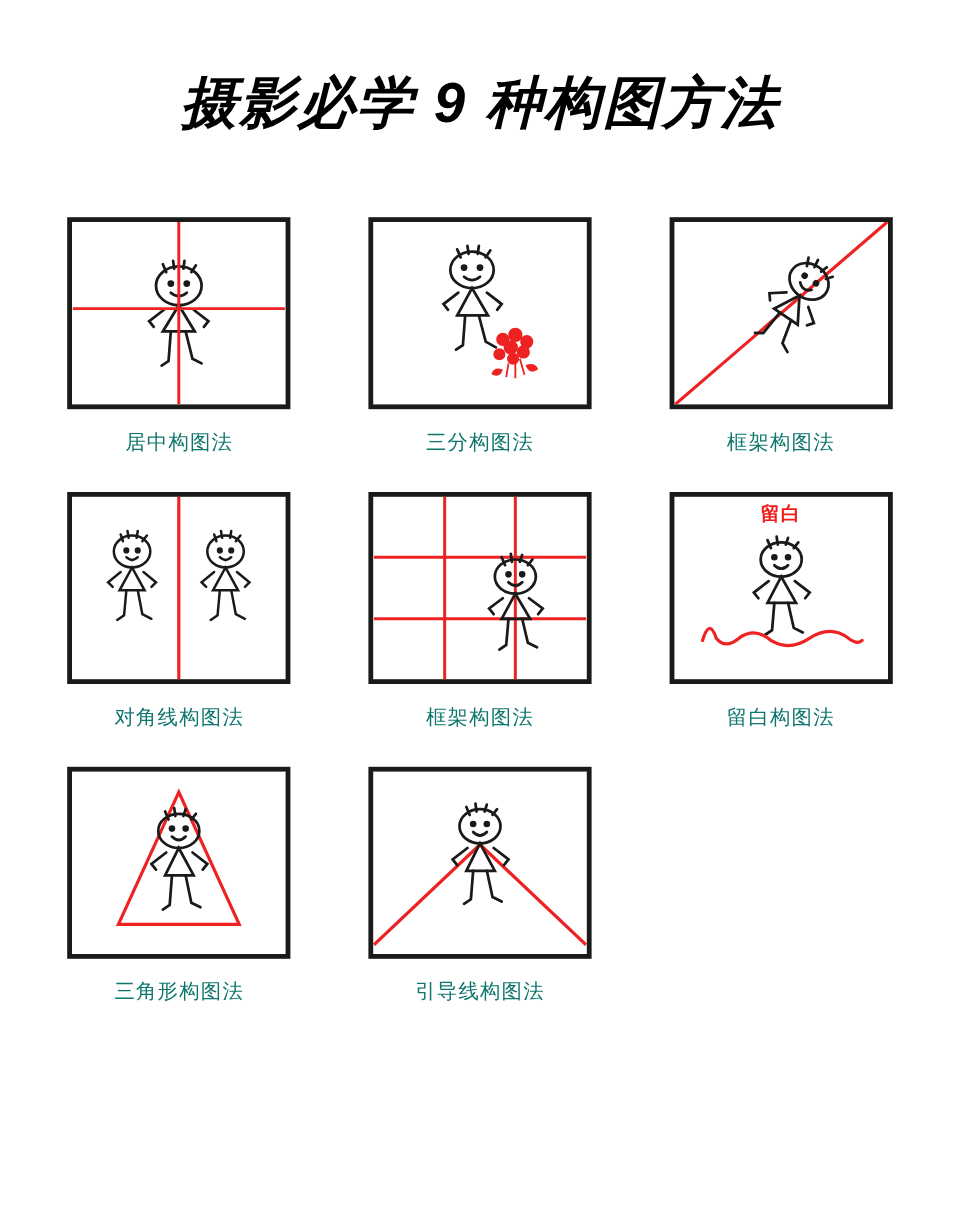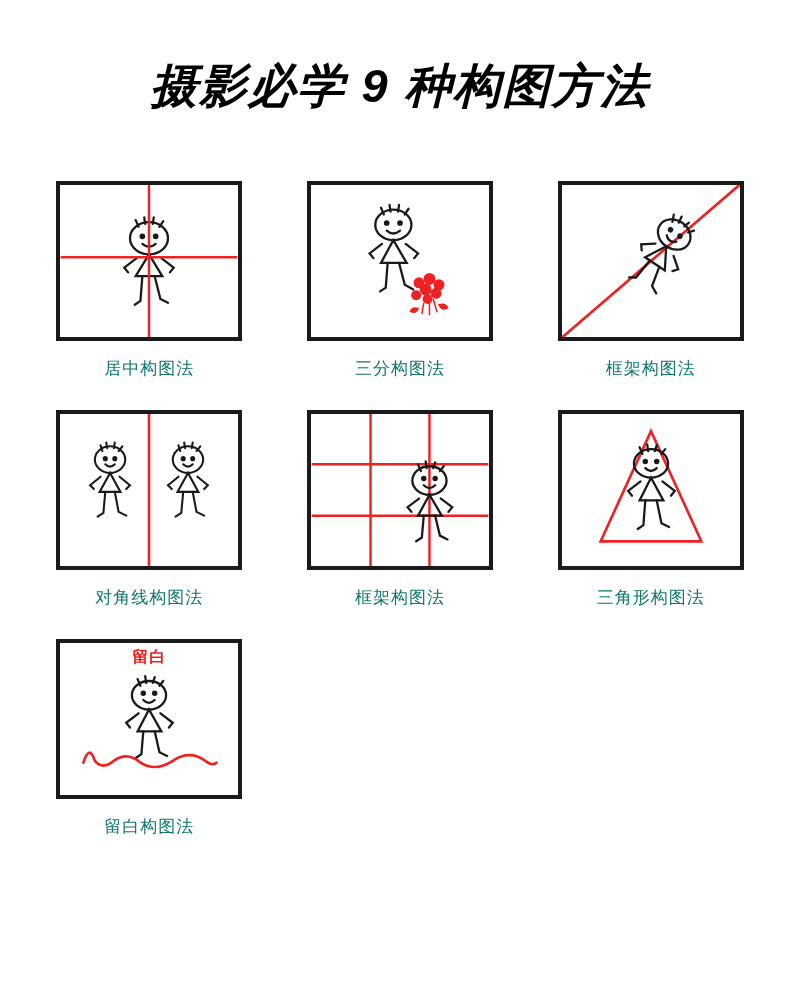--- a/index.html
+++ b/index.html
@@ -218,20 +218,44 @@
           <path d="M130 107 L135 128 L143 132"></path>
         </g>
       </svg>
     </div>
     <div class="caption">框架构图法</div>
   </div>
 
 
   <div class="cell">
     <div class="frame">
+      <div class="whitespace-label">留白</div>
+      <svg viewBox="0 0 186 160">
+        <g stroke="#1a1a1a" stroke-width="2.4" fill="none" stroke-linecap="round">
+          <ellipse cx="93" cy="55" rx="18" ry="15"></ellipse>
+          <path d="M84 45 L81 38 M90 42 L89 35 M97 42 L99 36 M104 45 L108 40"></path>
+          <circle cx="87" cy="53" r="1.7" fill="#1a1a1a"></circle>
+          <circle cx="99" cy="53" r="1.7" fill="#1a1a1a"></circle>
+          <path d="M87 60 Q93 66 99 60"></path>
+          <path d="M93 70 L81 93 L106 93 Z"></path>
+          <path d="M82 74 L69 84 L73 89"></path>
+          <path d="M105 74 L118 84 L114 89"></path>
+          <path d="M87 93 L85 117 L79 121"></path>
+          <path d="M99 93 L104 115 L112 119"></path>
+        </g>
+        <g stroke="#ee2222" stroke-width="2.8" fill="none" stroke-linecap="round">
+          <path d="M24 126 Q30 106 36 124 Q44 134 56 124 Q70 114 84 126 Q100 136 118 124 Q136 112 152 124 Q160 130 164 126"></path>
+        </g>
+      </svg>
+    </div>
+    <div class="caption">留白构图法</div>
+  </div>
+
+  <div class="cell">
+    <div class="frame">
       <svg viewBox="0 0 186 160">
         <g stroke="#ee2222" stroke-width="2.8" fill="none">
           <path d="M93 18 L40 134 L146 134 Z"></path>
         </g>
         <g stroke="#1a1a1a" stroke-width="2.4" fill="none" stroke-linecap="round">
           <ellipse cx="93" cy="52" rx="18" ry="15"></ellipse>
           <path d="M84 42 L81 35 M90 39 L89 32 M97 39 L99 33 M104 42 L108 37"></path>
           <circle cx="87" cy="50" r="1.7" fill="#1a1a1a"></circle>
           <circle cx="99" cy="50" r="1.7" fill="#1a1a1a"></circle>
           <path d="M87 57 Q93 63 99 57"></path>
@@ -241,36 +265,34 @@
           <path d="M87 91 L85 117 L79 121"></path>
           <path d="M99 91 L104 115 L112 119"></path>
         </g>
       </svg>
     </div>
     <div class="caption">三角形构图法</div>
   </div>
 
   <div class="cell">
     <div class="frame">
-      <div class="whitespace-label">留白</div>
-      <svg viewBox="0 0 186 160">
-        <g stroke="#1a1a1a" stroke-width="2.4" fill="none" stroke-linecap="round">
-          <ellipse cx="93" cy="55" rx="18" ry="15"></ellipse>
-          <path d="M84 45 L81 38 M90 42 L89 35 M97 42 L99 36 M104 45 L108 40"></path>
-          <circle cx="87" cy="53" r="1.7" fill="#1a1a1a"></circle>
-          <circle cx="99" cy="53" r="1.7" fill="#1a1a1a"></circle>
-          <path d="M87 60 Q93 66 99 60"></path>
-          <path d="M93 70 L81 93 L106 93 Z"></path>
-          <path d="M82 74 L69 84 L73 89"></path>
-          <path d="M105 74 L118 84 L114 89"></path>
-          <path d="M87 93 L85 117 L79 121"></path>
-          <path d="M99 93 L104 115 L112 119"></path>
-        </g>
-        <g stroke="#ee2222" stroke-width="2.8" fill="none" stroke-linecap="round">
-          <path d="M24 126 Q30 106 36 124 Q44 134 56 124 Q70 114 84 126 Q100 136 118 124 Q136 112 152 124 Q160 130 164 126"></path>
-        </g>
-      </svg>
-    </div>
-    <div class="caption">留白构图法</div>
-  </div>
-
+      <svg viewBox="0 0 186 160">
+        <g stroke="#ee2222" stroke-width="2.8" fill="none">
+          <path d="M0 152 L93 64 L186 152"></path>
+        </g>
+        <g stroke="#1a1a1a" stroke-width="2.4" fill="none" stroke-linecap="round">
+          <ellipse cx="93" cy="48" rx="18" ry="15"></ellipse>
+          <path d="M84 38 L81 31 M90 35 L89 28 M97 35 L99 29 M104 38 L108 33"></path>
+          <circle cx="87" cy="46" r="1.7" fill="#1a1a1a"></circle>
+          <circle cx="99" cy="46" r="1.7" fill="#1a1a1a"></circle>
+          <path d="M87 53 Q93 59 99 53"></path>
+          <path d="M93 63 L81 87 L106 87 Z"></path>
+          <path d="M82 67 L69 77 L73 82"></path>
+          <path d="M105 67 L118 77 L114 82"></path>
+          <path d="M87 87 L85 112 L79 116"></path>
+          <path d="M99 87 L104 110 L112 114"></path>
+        </g>
+      </svg>
+    </div>
+    <div class="caption">引导线构图法</div>
+  </div>
 
 </div>
 
 </body></html>

